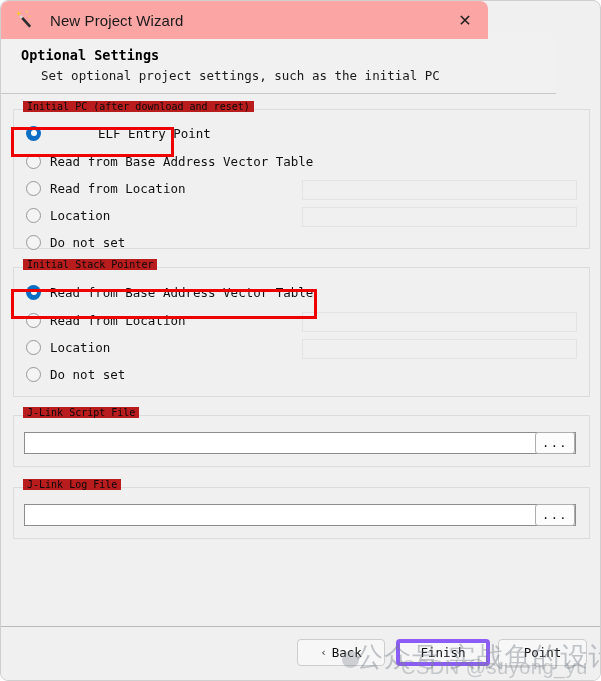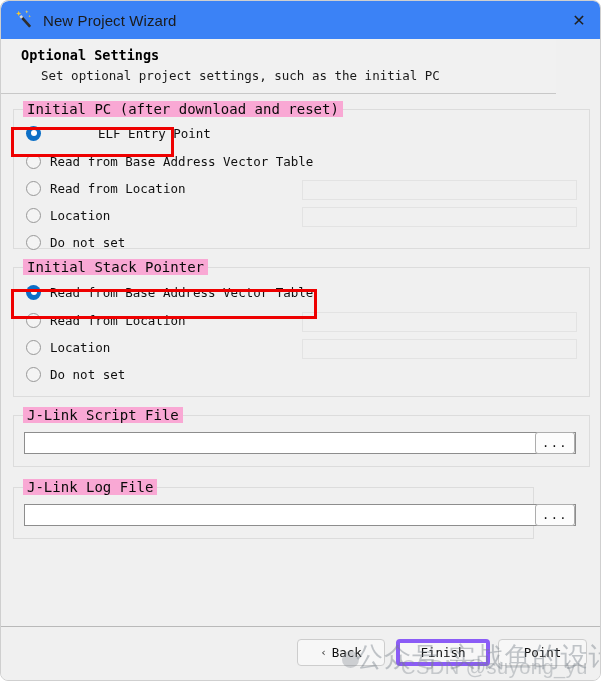--- a/index.html
+++ b/index.html
@@ -22,27 +22,28 @@
     box-sizing: border-box;
     border: 1px solid #cfcfcf;
     border-radius: 8px;
     overflow: hidden;
   }
 
   
   .titlebar {
     position: absolute;
     left: 0; top: 0;
-    width: 601px;
+    width: 487px;
     height: 38px;
-    background: #3b82f6;
+    background: #fca5a5;
     border-top-left-radius: 8px;
     border-top-right-radius: 8px;
     display: flex;
     align-items: center;
+    gap: 7px;
   }
   .title-icon {
     width: 22px;
     height: 22px;
     margin-left: 12px;
     margin-right: 8px;
     flex: 0 0 auto;
     display: block;
   }
   .title-text {
@@ -109,24 +110,24 @@
   .group {
     position: absolute;
     border: 1px solid #dcdcdc;
     box-sizing: border-box;
     background: transparent;
   }
   .group-legend {
     position: absolute;
     top: -9px;
     left: 9px;
-    background: #f9a8d4;
+    background: #b91c1c;
     padding: 0 4px;
     font-family: "DejaVu Sans Mono", monospace;
-    font-size: 14px;
+    font-size: 10px;
     color: #0a0a0a;
     white-space: nowrap;
   }
 
   .radio-row {
     position: absolute;
     display: flex;
     align-items: center;
     height: 22px;
     left: 12px;
@@ -353,21 +354,21 @@
         <span class="radio-label">Do not set</span>
       </div>
     </div>
 
     <div class="group" style="left:12px; top:320px; width:577px; height:52px;padding-left:28px;">
       <span class="group-legend">J-Link Script File</span>
       <div class="file-input" style="left:10px; top:16px; width:552px;"></div>
       <div class="browse-btn" style="left:521px; top:16px;">...</div>
     </div>
 
-    <div class="group" style="left:12px; top:392px; width:521px; height:52px;padding-left:40px;">
+    <div class="group" style="left:12px; top:392px; width:577px; height:52px;padding-left:40px;">
       <span class="group-legend">J-Link Log File</span>
       <div class="file-input" style="left:10px; top:16px; width:552px;"></div>
       <div class="browse-btn" style="left:521px; top:16px;">...</div>
     </div>
 
   </div>
 
   <div class="redbox" style="left:10px; top:126px; width:163px; height:30px;"></div>
   <div class="redbox" style="left:10px; top:288px; width:306px; height:30px;"></div>
 

